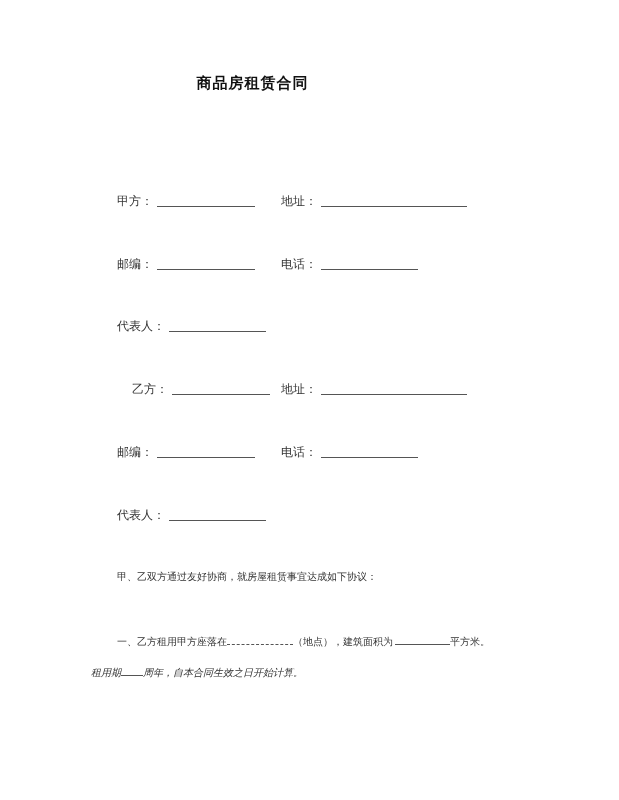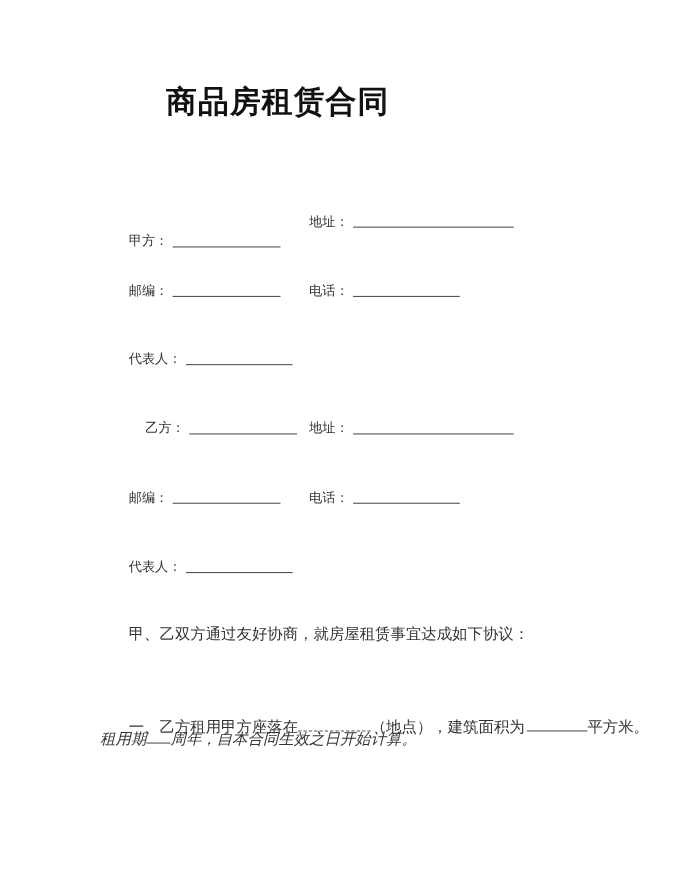--- a/index.html
+++ b/index.html
@@ -14,21 +14,21 @@
       overflow: hidden;
       font-family: "DejaVu Sans", "Liberation Sans", sans-serif;
       color: #333333;
     }
     .title {
       position: absolute;
       left: 0;
       width: 505px;
       top: 74px;
       text-align: center;
-      font-size: 28px;
+      font-size: 15px;
       font-weight: bold;
       color: #111111;
       letter-spacing: 1px;
     }
     .field {
       position: absolute;
       font-size: 12px;
       line-height: 16px;
       display: flex;
       align-items: flex-end;
@@ -39,21 +39,21 @@
     }
     .field .blank {
       display: inline-block;
       border-bottom: 1px solid #555555;
       height: 12px;
       margin-left: 4px;
       margin-bottom: 2px;
     }
     .para {
       position: absolute;
-      font-size: 14px;
+      font-size: 10px;
       line-height: 16px;
       white-space: nowrap;
       color: #333333;
     }
     .ul-dash {
       display: inline-block;
       border-bottom: 1px solid #555555;
       height: 12px;
       vertical-align: baseline;
     }
@@ -64,21 +64,21 @@
       vertical-align: baseline;
     }
   </style>
 </head>
 <body>
 
 <div>
 
   <div class="title">商品房租赁合同</div>
 
-  <div class="field" style="left:117px; top:193px;margin-top:18px;">
+  <div class="field" style="left:117px; top:193px;">
     <span class="label">甲方：</span>
     <span class="blank" style="width:98px;"></span>
   </div>
   <div class="field" style="left:281px; top:193px;">
     <span class="label">地址：</span>
     <span class="blank" style="width:146px;"></span>
   </div>
 
   <div class="field" style="left:117px; top:256px;">
     <span class="label">邮编：</span>
@@ -112,21 +112,21 @@
     <span class="blank" style="width:97px;"></span>
   </div>
 
   <div class="field" style="left:117px; top:507px;">
     <span class="label">代表人：</span>
     <span class="blank" style="width:97px;"></span>
   </div>
 
   <div class="para" style="left:117px; top:569px;">甲、乙双方通过友好协商，就房屋租赁事宜达成如下协议：</div>
 
-  <div class="para" style="left:117px; top:632px;margin-top:20px;">
+  <div class="para" style="left:117px; top:632px;">
     <span>一、乙方租用甲方座落在</span><span class="ul-dashed" style="width:66px;"></span><span>（地点），建筑面积为</span><span class="ul-dash" style="width:55px; margin-left:2px;"></span><span>平方米。</span>
   </div>
 
   <div class="para" style="left:91px; top:663px;font-style:italic;">
     <span>租用期</span><span class="ul-dash" style="width:22px;"></span><span>周年，自本合同生效之日开始计算。</span>
   </div>
 
 </div>
 
 </body></html>

